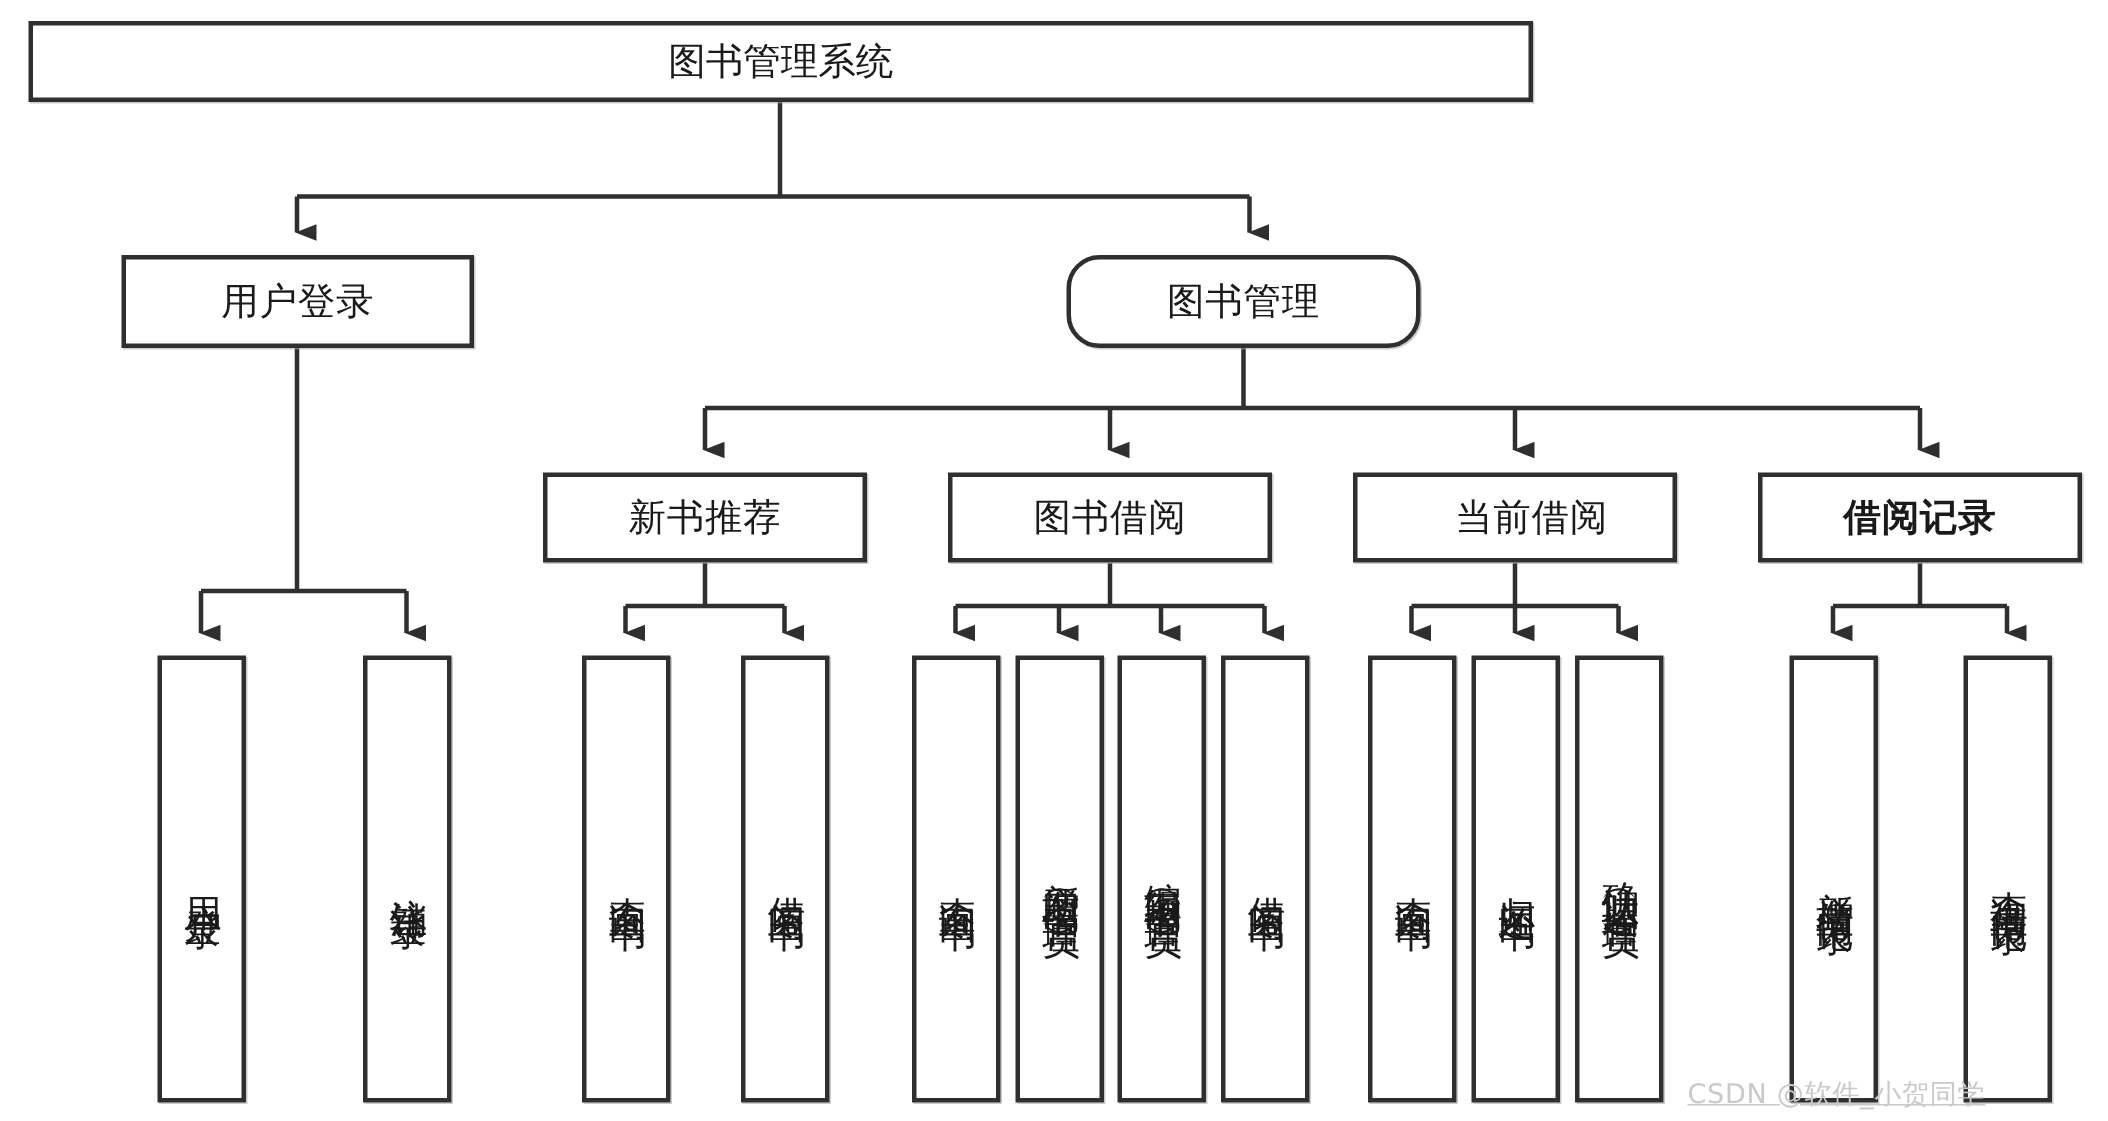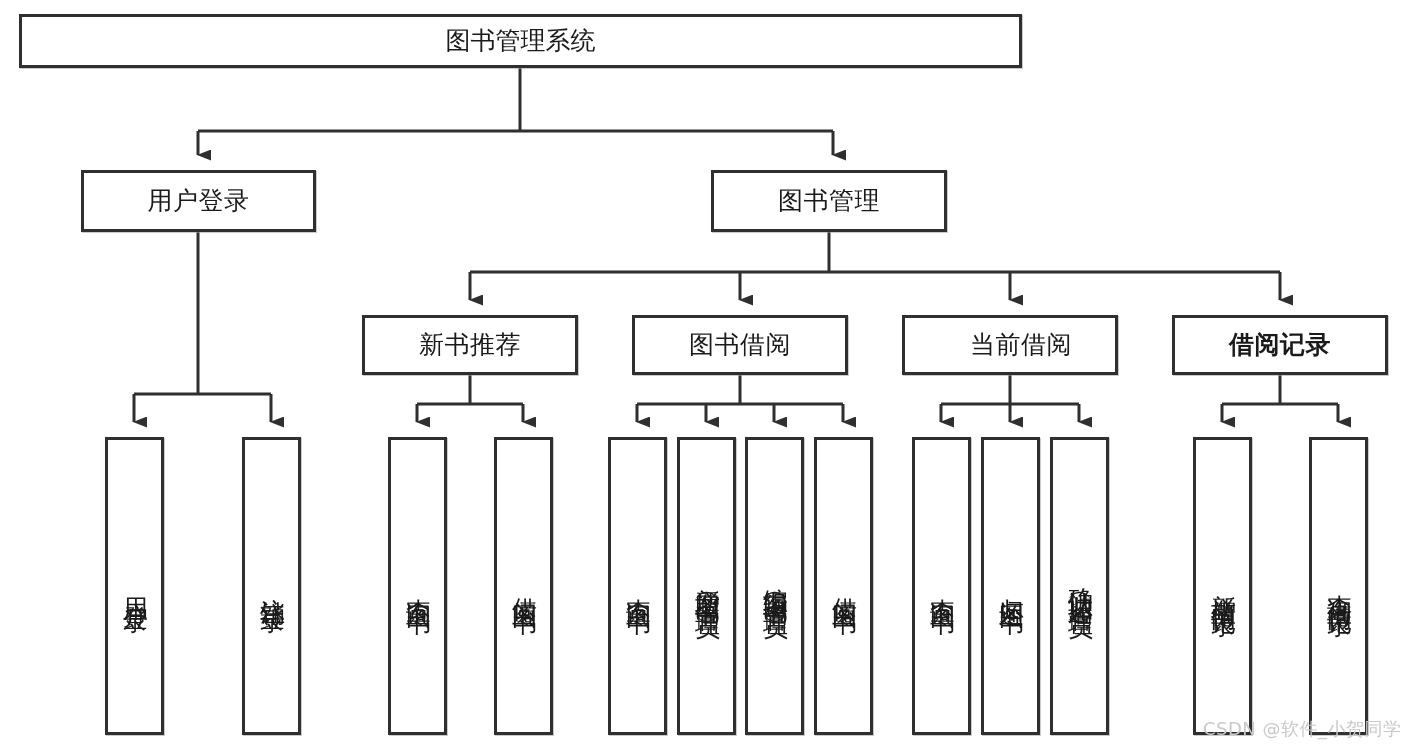--- a/index.html
+++ b/index.html
@@ -126,21 +126,21 @@
     </g>
   </svg>
 
   <div class="node root" style="left:19px; top:14px; width:1003px; height:54px;">
     <span class="lbl">图书管理系统</span>
   </div>
 
   <div class="node h" style="left:81px; top:170px; width:235px; height:62px;">
     <span class="lbl">用户登录</span>
   </div>
-  <div class="node h" style="left:711px; top:170px; width:236px; height:62px;">
+  <div class="node h" style="left:711px; top:170px; width:236px; height:62px;border-radius:22px;">
     <span class="lbl">图书管理</span>
   </div>
 
   <div class="node h" style="left:362px; top:315px; width:216px; height:60px;">
     <span class="lbl">新书推荐</span>
   </div>
   <div class="node h" style="left:632px; top:315px; width:216px; height:60px;">
     <span class="lbl">图书借阅</span>
   </div>
   <div class="node h" style="left:902px; top:315px; width:216px; height:60px;padding-left:22px;">
@@ -187,15 +187,15 @@
     <span class="lbl">确认归还（管理员）</span>
   </div>
 
   <div class="node v" style="left:1193px; top:437px; width:59px; height:298px;">
     <span class="lbl">新增借阅记录</span>
   </div>
   <div class="node v" style="left:1309px; top:437px; width:59px; height:298px;">
     <span class="lbl">查询借阅记录</span>
   </div>
 
-  <div class="watermark" style="left:1203px; top:717px;">CSDN @软件_小贺同学</div>
+  <div class="watermark" style="left:1125px; top:717px;text-decoration:underline;">CSDN @软件_小贺同学</div>
 
 </div>
 
 </body></html>

